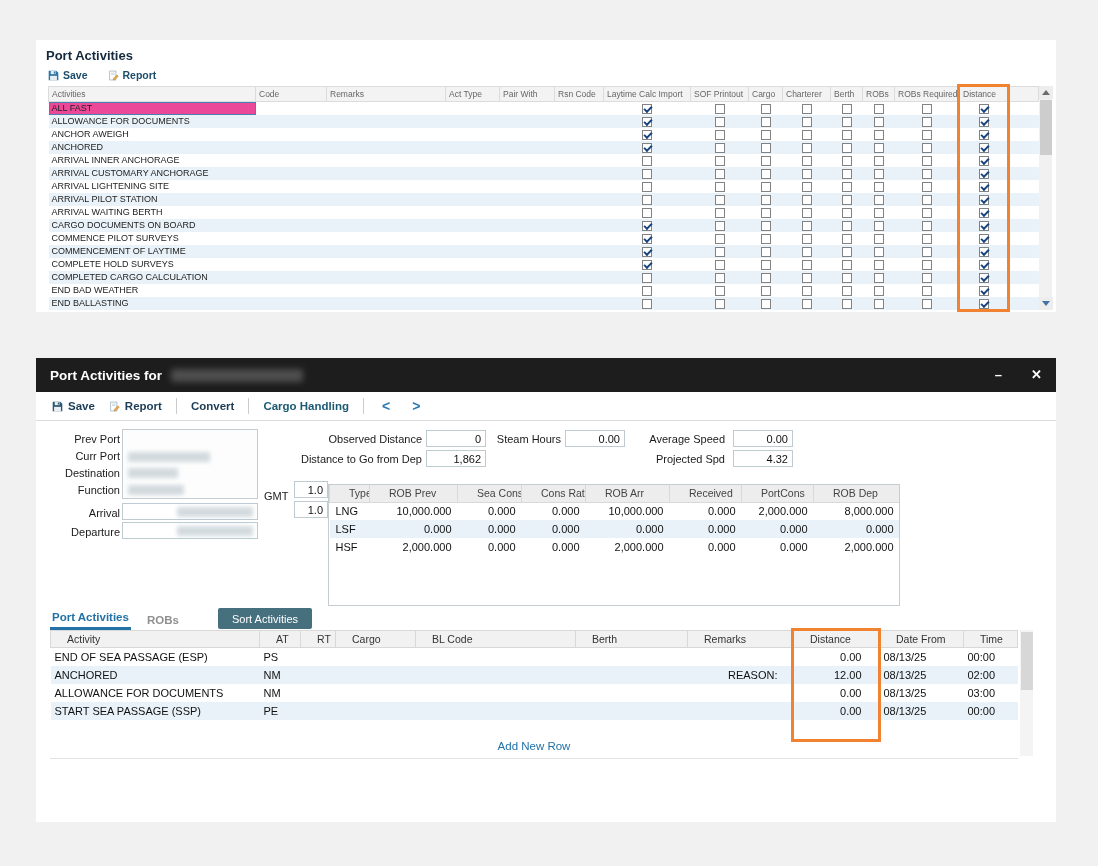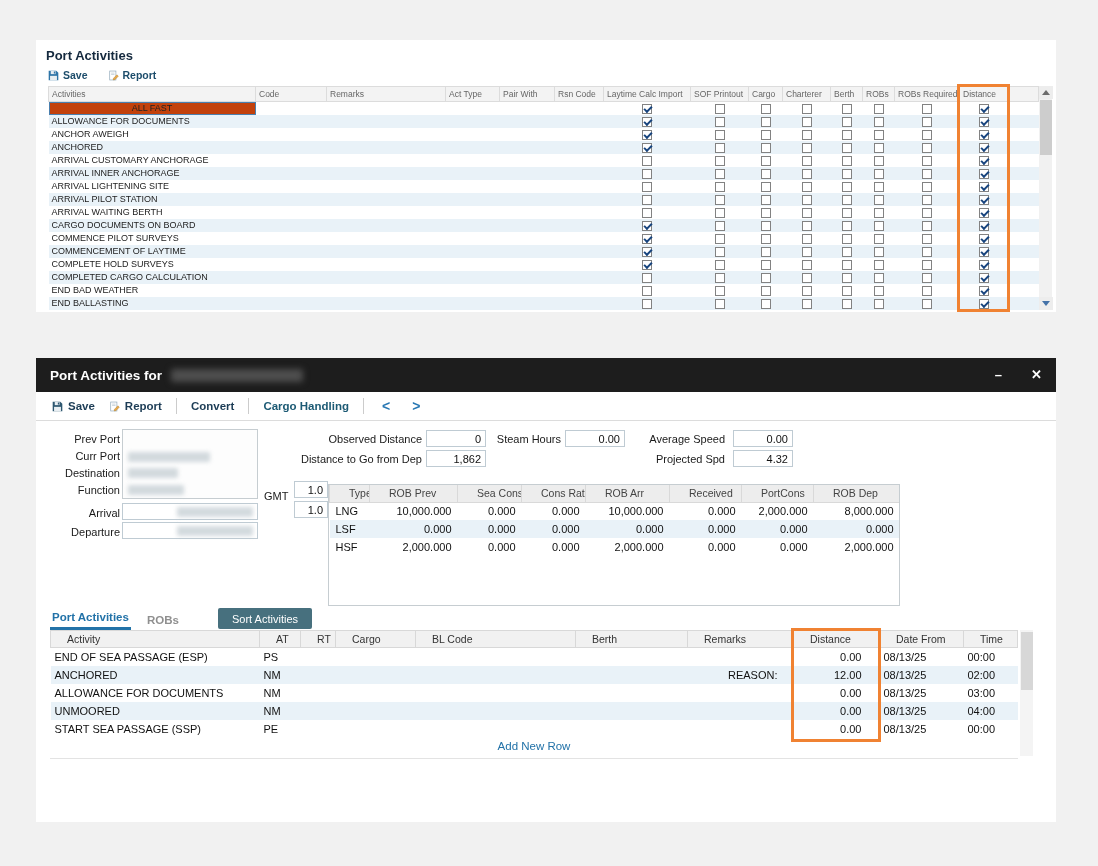--- a/index.html
+++ b/index.html
@@ -14,21 +14,21 @@
   .tool-item { display:flex; align-items:center; gap:4px; font-size:10.5px; font-weight:bold; color:#1d4d6b; cursor:pointer; }
 
   .grid-wrap { position:relative; margin-left:12px; display:flex; width:1004px; }
   table.grid { border-collapse:collapse; table-layout:fixed; width:990px; }
   table.grid th { background:#f3f3f3; border:1px solid #dcdcdc; font-size:8.5px; font-weight:normal; color:#666;
                   text-align:left; padding:1px 3px; height:15px; overflow:hidden; white-space:nowrap;margin-left:24px; }
   table.grid td { font-size:9px; color:#222; padding:0 3px; height:13px; line-height:13px;
                   overflow:hidden; white-space:nowrap; }
   table.grid tbody tr:nth-child(even) { background:#e9f2f8; }
   td.c-chk { text-align:center; padding:0; }
-  td.c-act.sel { box-shadow: inset 0 0 0 1px #4a7fae; background:#c2410c;text-align:center; }
+  td.c-act.sel { box-shadow: inset 0 0 0 1px #4a7fae; background:#ec4899; }
   .chk { display:inline-block; width:10px; height:10px; border:1px solid #828282; background:#fff; position:relative; vertical-align:middle; }
   .chk.on::after { content:""; position:absolute; left:1px; top:1.5px; width:6px; height:3px;
                    border-left:2px solid #17447e; border-bottom:2px solid #17447e; transform:rotate(-45deg); }
 
   .vscroll { width:14px; height:224px; background:#f1f1f1; position:relative; }
   .vs-btn { position:absolute; left:0; width:14px; height:13px; display:flex; align-items:center; justify-content:center; background:#ededed; }
   .vs-up { top:0; } .vs-down { bottom:0; }
   .tri-up { width:0; height:0; border-left:4px solid transparent; border-right:4px solid transparent; border-bottom:5px solid #6b6b6b; }
   .tri-down { width:0; height:0; border-left:4px solid transparent; border-right:4px solid transparent; border-top:5px solid #4472a8; }
   .vs-thumb { position:absolute; left:1px; top:14px; width:12px; height:55px; background:#cdcdcd; }
@@ -214,38 +214,38 @@
             <td class="c-chk"><span class="chk"></span></td>
             <td class="c-chk"><span class="chk"></span></td>
             <td class="c-chk"><span class="chk"></span></td>
             <td class="c-chk"><span class="chk"></span></td>
             <td class="c-chk"><span class="chk"></span></td>
             <td class="c-chk"><span class="chk"></span></td>
             <td class="c-chk"><span class="chk on"></span></td>
             <td></td>
           </tr>
           <tr>
+            <td class="c-act">ARRIVAL INNER ANCHORAGE</td>
+            <td></td>
+            <td></td>
+            <td></td>
+            <td></td>
+            <td></td>
+            <td class="c-chk"><span class="chk"></span></td>
+            <td class="c-chk"><span class="chk"></span></td>
+            <td class="c-chk"><span class="chk"></span></td>
+            <td class="c-chk"><span class="chk"></span></td>
+            <td class="c-chk"><span class="chk"></span></td>
+            <td class="c-chk"><span class="chk"></span></td>
+            <td class="c-chk"><span class="chk"></span></td>
+            <td class="c-chk"><span class="chk on"></span></td>
+            <td></td>
+          </tr>
+          <tr>
             <td class="c-act">ARRIVAL CUSTOMARY ANCHORAGE</td>
-            <td></td>
-            <td></td>
-            <td></td>
-            <td></td>
-            <td></td>
-            <td class="c-chk"><span class="chk"></span></td>
-            <td class="c-chk"><span class="chk"></span></td>
-            <td class="c-chk"><span class="chk"></span></td>
-            <td class="c-chk"><span class="chk"></span></td>
-            <td class="c-chk"><span class="chk"></span></td>
-            <td class="c-chk"><span class="chk"></span></td>
-            <td class="c-chk"><span class="chk"></span></td>
-            <td class="c-chk"><span class="chk on"></span></td>
-            <td></td>
-          </tr>
-          <tr>
-            <td class="c-act">ARRIVAL INNER ANCHORAGE</td>
             <td></td>
             <td></td>
             <td></td>
             <td></td>
             <td></td>
             <td class="c-chk"><span class="chk"></span></td>
             <td class="c-chk"><span class="chk"></span></td>
             <td class="c-chk"><span class="chk"></span></td>
             <td class="c-chk"><span class="chk"></span></td>
             <td class="c-chk"><span class="chk"></span></td>
@@ -639,32 +639,20 @@
           <td class="c-rt"></td>
           <td class="c-cargo"></td>
           <td class="c-bl_code"></td>
           <td class="c-berth"></td>
           <td class="c-remarks"></td>
           <td class="c-distance">0.00</td>
           <td class="c-date_from">08/13/25</td>
           <td class="c-time">03:00</td>
         </tr>
         <tr>
-          <td class="c-activity">UNMOORED</td>
-          <td class="c-at">NM</td>
-          <td class="c-rt"></td>
-          <td class="c-cargo"></td>
-          <td class="c-bl_code"></td>
-          <td class="c-berth"></td>
-          <td class="c-remarks"></td>
-          <td class="c-distance">0.00</td>
-          <td class="c-date_from">08/13/25</td>
-          <td class="c-time">04:00</td>
-        </tr>
-        <tr>
           <td class="c-activity">START SEA PASSAGE (SSP)</td>
           <td class="c-at">PE</td>
           <td class="c-rt"></td>
           <td class="c-cargo"></td>
           <td class="c-bl_code"></td>
           <td class="c-berth"></td>
           <td class="c-remarks"></td>
           <td class="c-distance">0.00</td>
           <td class="c-date_from">08/13/25</td>
           <td class="c-time">00:00</td>

